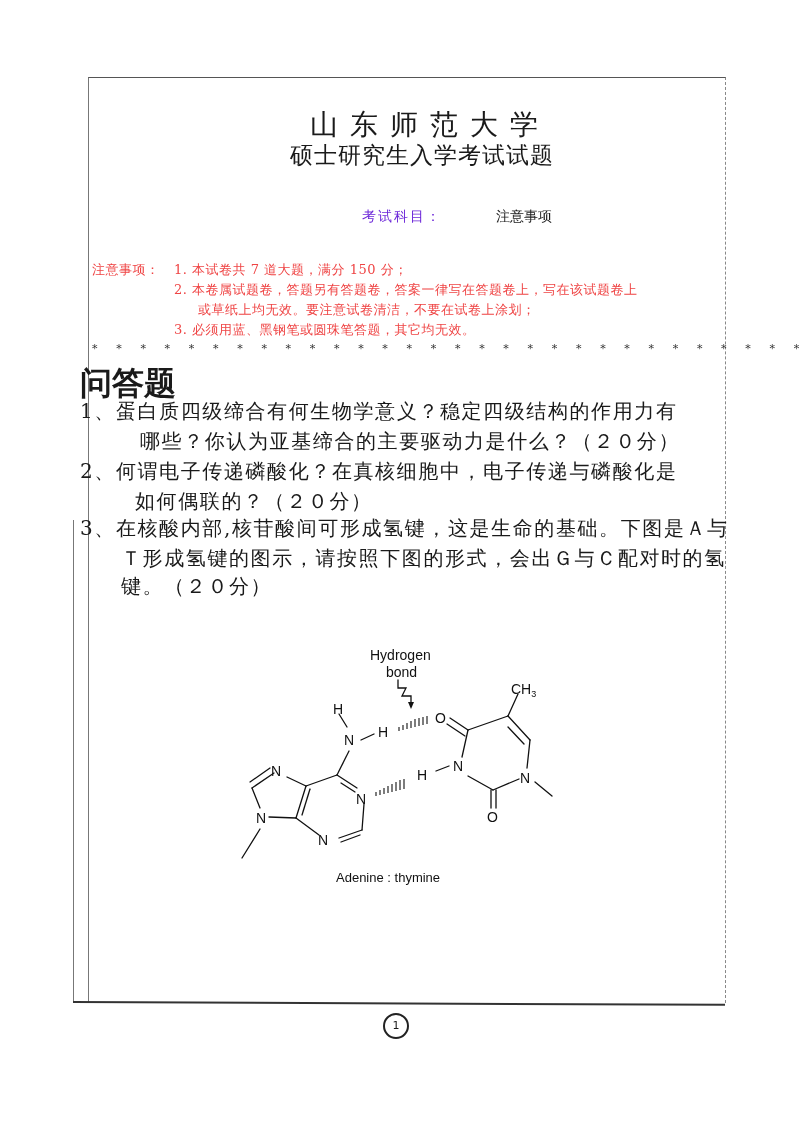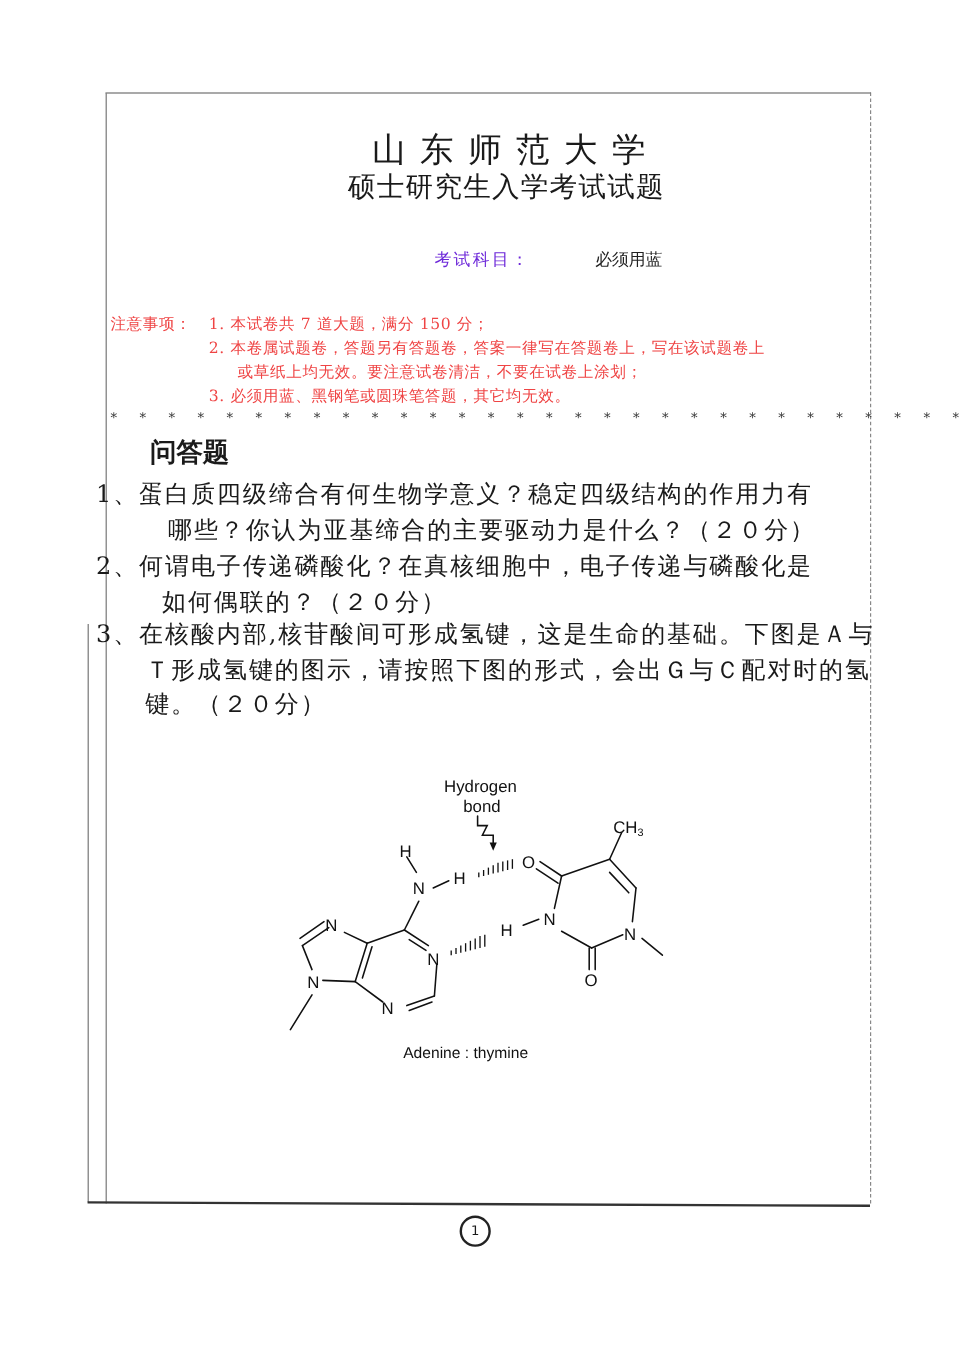--- a/index.html
+++ b/index.html
@@ -17,22 +17,22 @@
   .title { left: 290px; top: 140px; font-size: 23px; letter-spacing: 1px; }
   .subject-label { left: 362px; top: 208px; font-size: 14px; color: #6d28d9; letter-spacing: 2px; }
   .subject-value { left: 496px; top: 208px; font-size: 14px; color: #222; }
   .note { font-size: 13px; color: #ef4444; letter-spacing: 0.5px; }
   .note-head { left: 92px; top: 261px; }
   .n1 { left: 174px; top: 261px; }
   .n2 { left: 174px; top: 281px; text-align: right; }
   .n2b { left: 198px; top: 301px; }
   .n3 { left: 174px; top: 321px; }
   .stars { left: 92px; top: 342px; font-size: 11px; letter-spacing: 7.6px; color: #333; }
-  .section { left: 80px; top: 362px; font-size: 22px; font-weight: bold;
-             font-family: "DejaVu Sans", "Liberation Sans", sans-serif; margin-left: 45px; }
+  .section { left: 80px; top: 362px; font-size: 32px; font-weight: bold;
+             font-family: "DejaVu Sans", "Liberation Sans", sans-serif; }
   .q { font-size: 20px; letter-spacing: 1.6px; color: #1a1a1a; }
   .q1a { left: 80px; top: 398px; }
   .q1b { left: 140px; top: 428px; }
   .q2a { left: 80px; top: 458px; }
   .q2b { left: 135px; top: 488px; }
   .q3a { left: 80px; top: 515px; }
   .q3b { left: 121px; top: 545px; }
   .q3c { left: 121px; top: 573px; }
   .diagram { position: absolute; left: 230px; top: 640px; width: 340px; height: 260px; }
   .pagenum { position: absolute; left: 383px; top: 1013px; width: 22px; height: 22px;
@@ -42,21 +42,21 @@
 </head>
 <body>
 
 <div class="frame"></div>
 <div class="frame-left-low"></div>
 <div class="frame-bottom"></div>
 
 <div class="abs univ">山东师范大学</div>
 <div class="abs title">硕士研究生入学考试试题</div>
 <div class="abs subject-label">考试科目：</div>
-<div class="abs subject-value">必须用蓝</div>
+<div class="abs subject-value">注意事项</div>
 
 <div class="abs note note-head">注意事项：</div>
 <div class="abs note n1">1.  本试卷共   7   道大题，满分 150 分；</div>
 <div class="abs note n2">2.  本卷属试题卷，答题另有答题卷，答案一律写在答题卷上，写在该试题卷上</div>
 <div class="abs note n2b">或草纸上均无效。要注意试卷清洁，不要在试卷上涂划；</div>
 <div class="abs note n3">3.  必须用蓝、黑钢笔或圆珠笔答题，其它均无效。</div>
 <div class="abs stars">* * * * * * * * * * * * * * * * * * * * * * * * * * * * * * * * * * * * * * * *</div>
 
 <div class="abs section">问答题</div>
 

